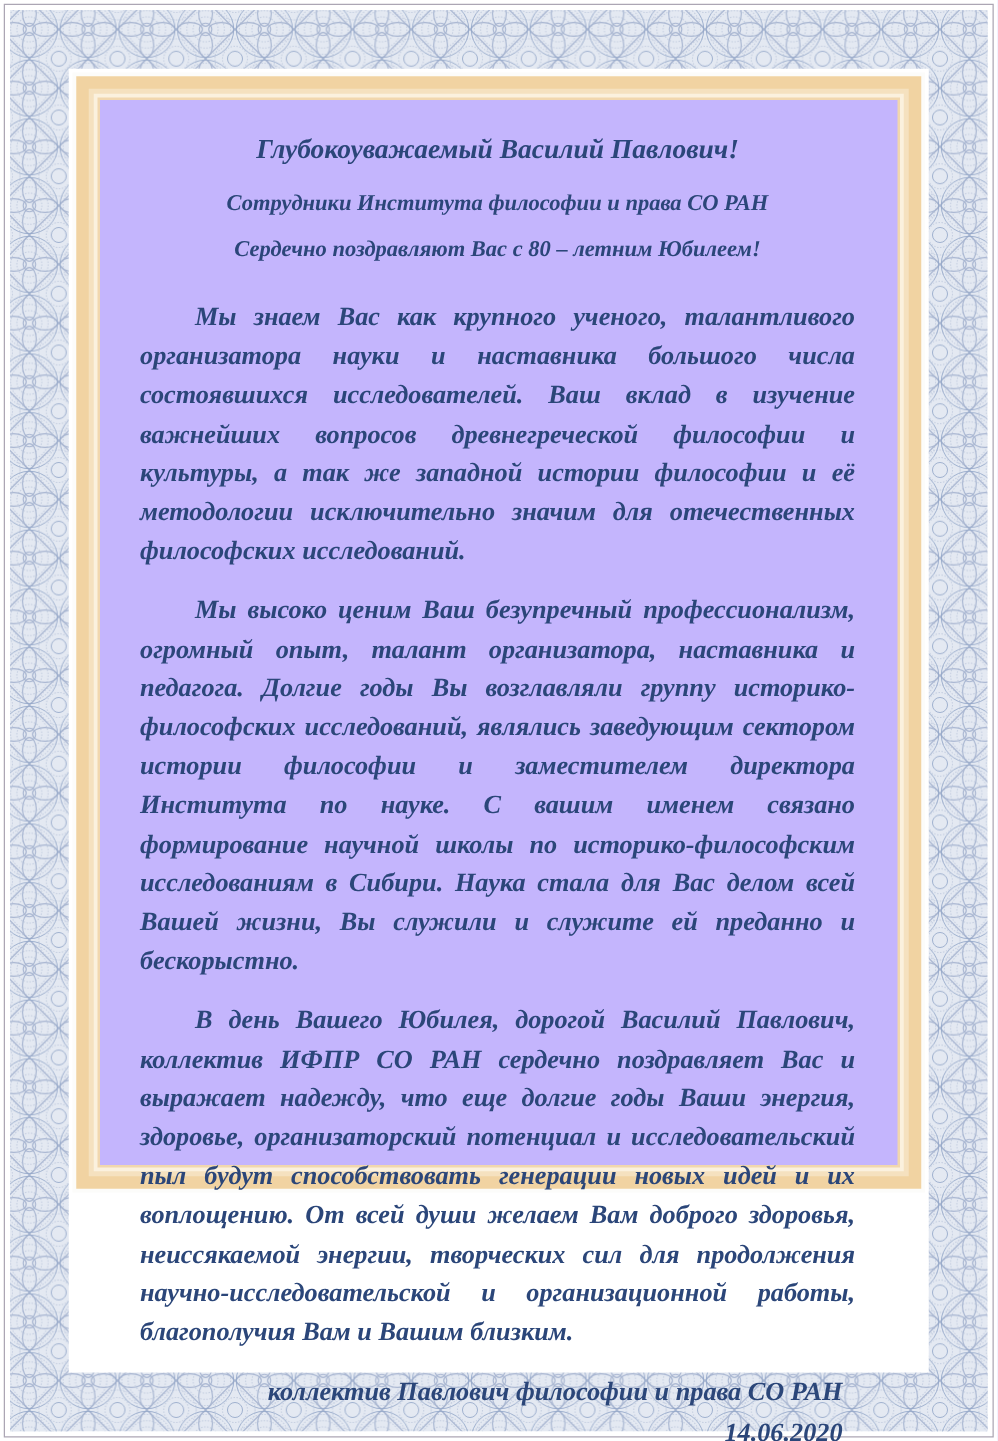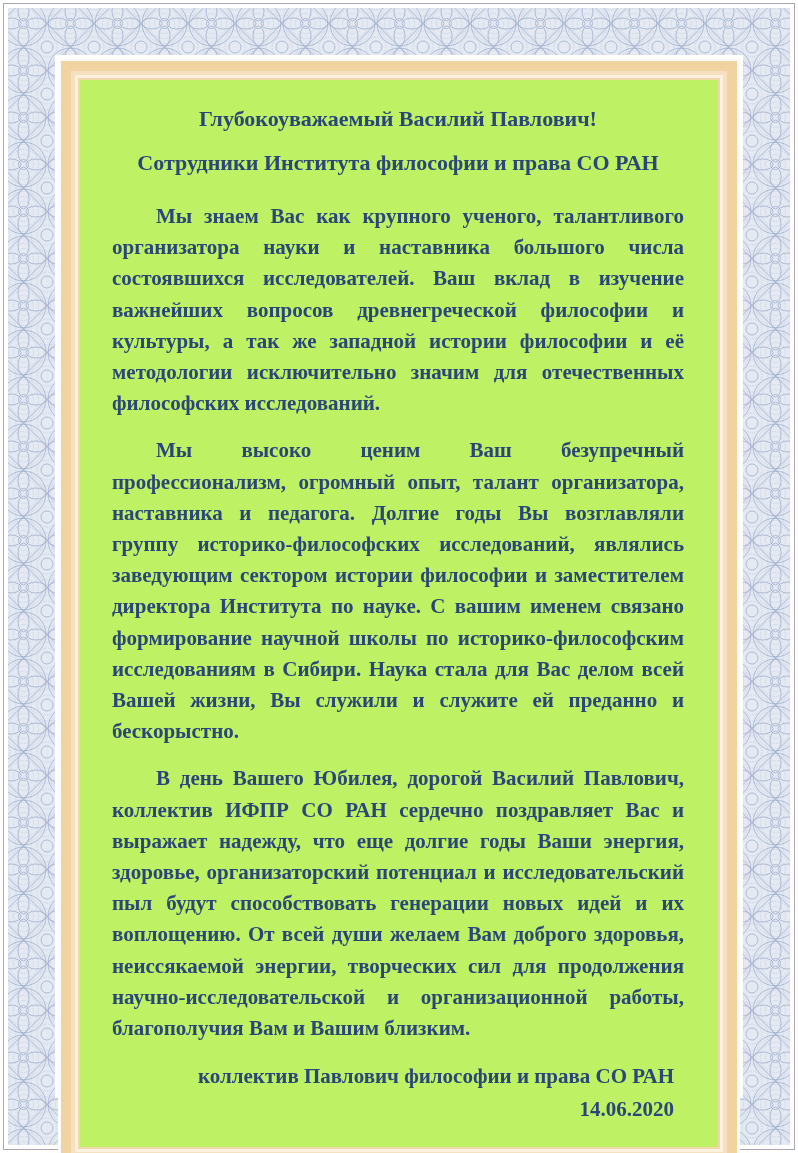--- a/index.html
+++ b/index.html
@@ -27,44 +27,45 @@
     position: absolute;
     left: 0;
     top: 0;
   }
   
   .content {
     position: absolute;
     left: 80px;
     top: 80px;
     width: 638px;
-    height: 1067px;
-    background: #bef264;
+    height: 852px;
+    background: #c4b5fd;
     box-shadow:
       0 0 0 2px  #f1d7ae,
       0 0 0 5px  #fbf1de,
       0 0 0 9px  #f5e1bf,
       0 0 0 19px #f1d3a2,
       0 0 0 22px #fcfcfa;
     box-sizing: border-box;
     padding: 14px 18px 0 16px;
     color: #2b4679;
+    font-style: italic;
     font-weight: bold;
     font-size: 21px;
   }
   .salutation {
     font-size: 22px;
     line-height: 34px;
     text-align: center;
     margin: 8px 0 8px 0;
     font-weight: bold;
   }
   .header-block {
     text-align: center;
-    font-size: 22px;
+    font-size: 18px;
     line-height: 37px;
     margin: 0 0 20px 0;
   }
   .body-paragraph {
     margin: 16px;
     text-align: justify;
     text-indent: 44px;
     line-height: 31.2px;
   }
   .closing {
@@ -125,20 +126,21 @@
   </svg>
 
   <div class="hairline"></div>
 
   <div class="content">
 
     <div class="salutation">Глубокоуважаемый Василий Павлович!</div>
 
     <div class="header-block">
       <div>Сотрудники Института философии и права СО РАН</div>
+      <div>Сердечно поздравляют Вас с 80 – летним Юбилеем!</div>
     </div>
 
     <p class="body-paragraph">Мы знаем Вас как крупного ученого, талантливого организатора науки и наставника большого числа состоявшихся исследователей. Ваш вклад в изучение важнейших вопросов древнегреческой философии и культуры, а так же западной истории философии и её методологии исключительно значим для отечественных философских исследований.</p>
 
     <p class="body-paragraph">Мы высоко ценим Ваш безупречный профессионализм, огромный опыт, талант организатора, наставника и педагога. Долгие годы Вы возглавляли группу историко-философских исследований, являлись заведующим сектором истории философии и заместителем директора Института по науке. С вашим именем связано формирование научной школы по историко-философским исследованиям в Сибири. Наука стала для Вас делом всей Вашей жизни, Вы служили и служите ей преданно и бескорыстно.</p>
 
     <p class="body-paragraph">В день Вашего Юбилея, дорогой Василий Павлович, коллектив ИФПР СО РАН сердечно поздравляет Вас и выражает надежду, что еще долгие годы Ваши энергия, здоровье, организаторский потенциал и исследовательский пыл будут способствовать генерации новых идей и их воплощению. От всей души желаем Вам доброго здоровья, неиссякаемой энергии, творческих сил для продолжения научно-исследовательской и организационной работы, благополучия Вам и Вашим близким.</p>
 
     <div class="closing">
       <div class="closing-line-2">коллектив Павлович философии и права СО РАН</div>

